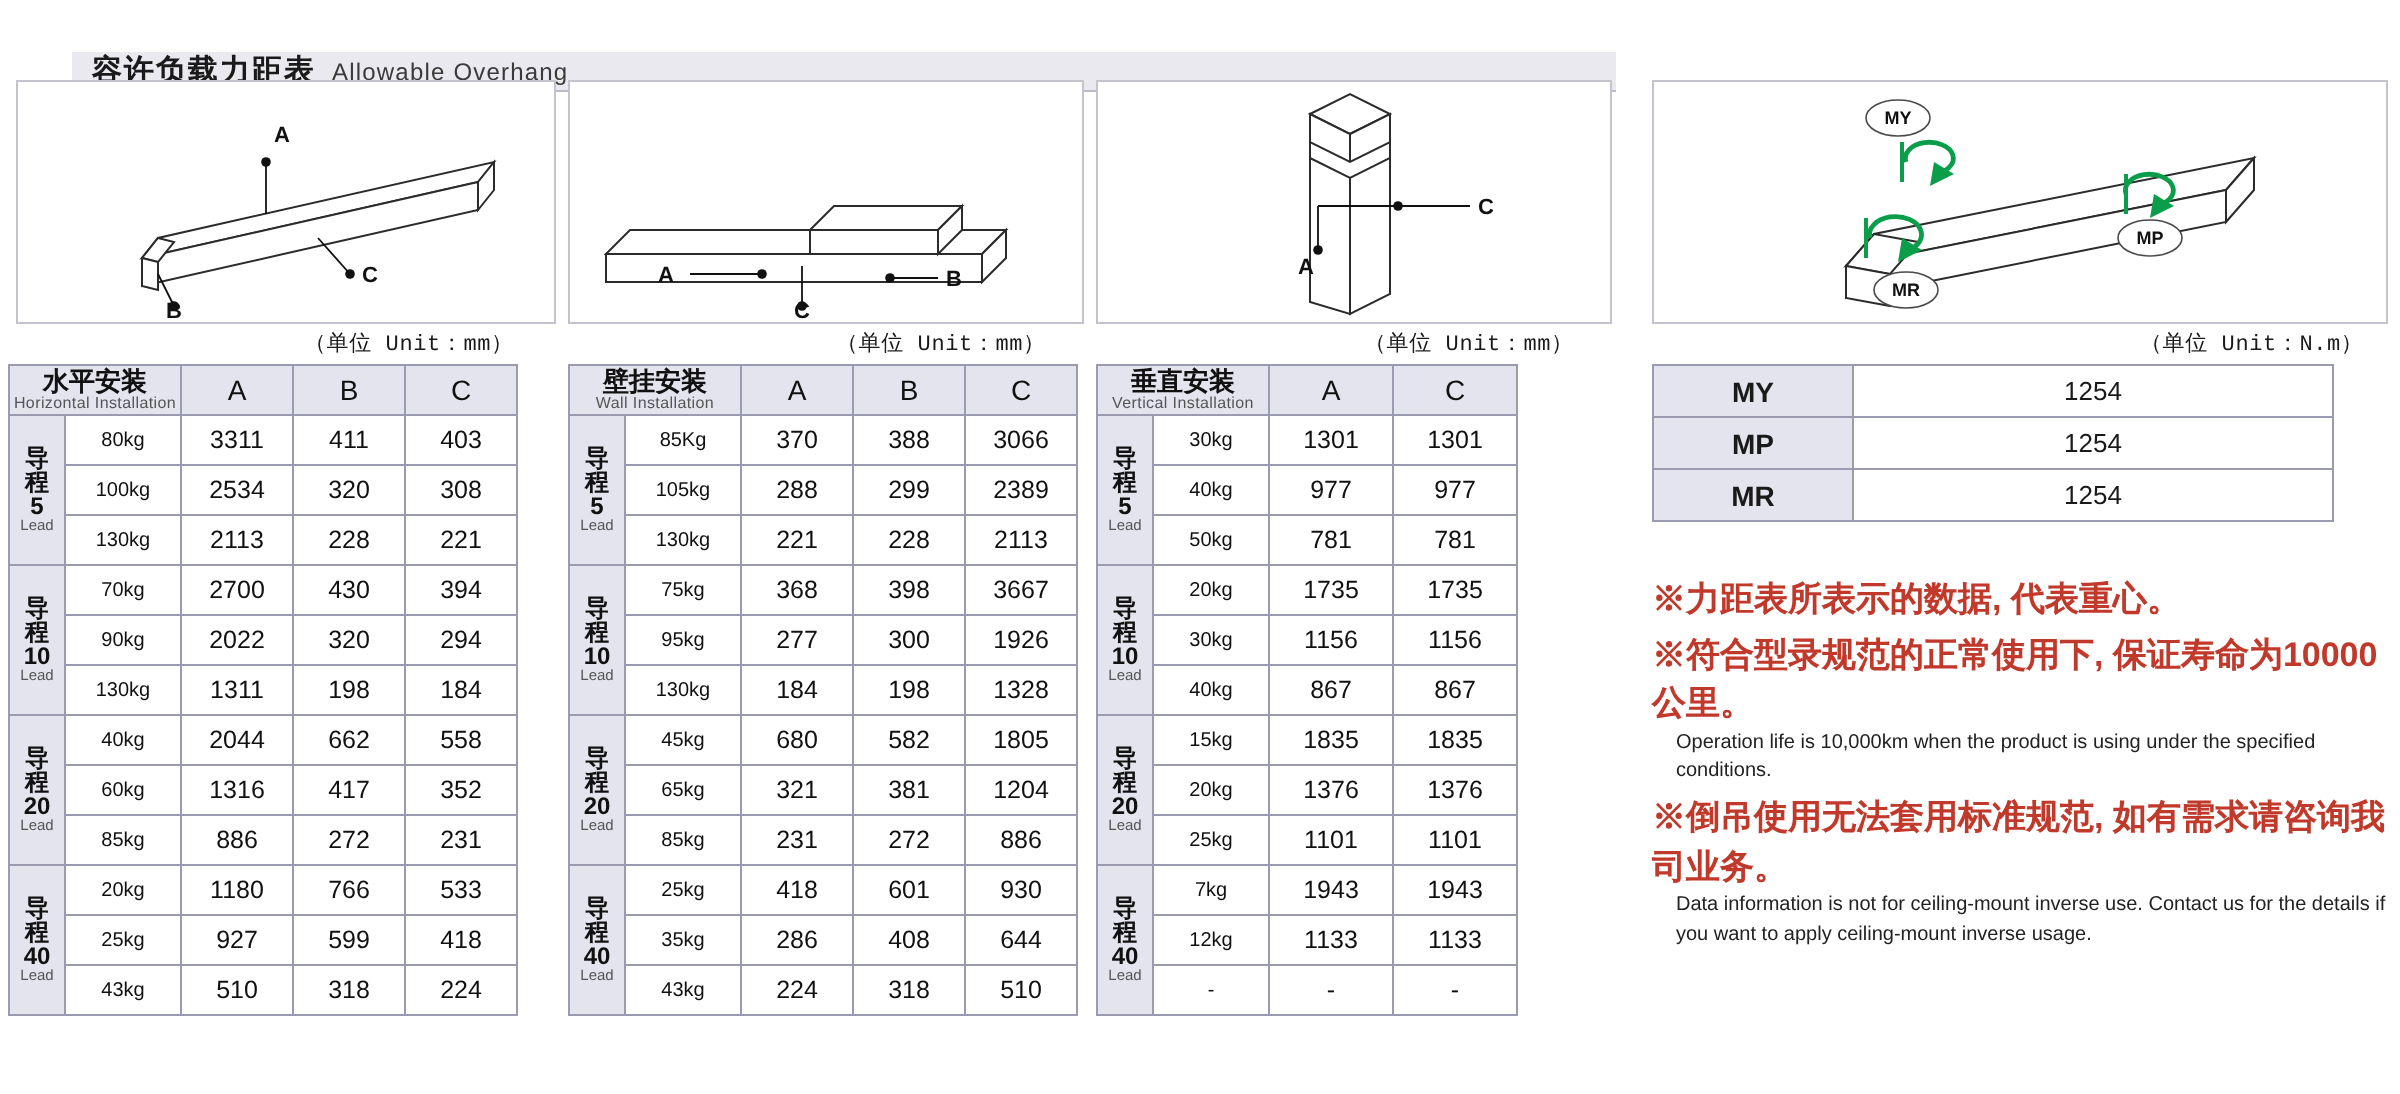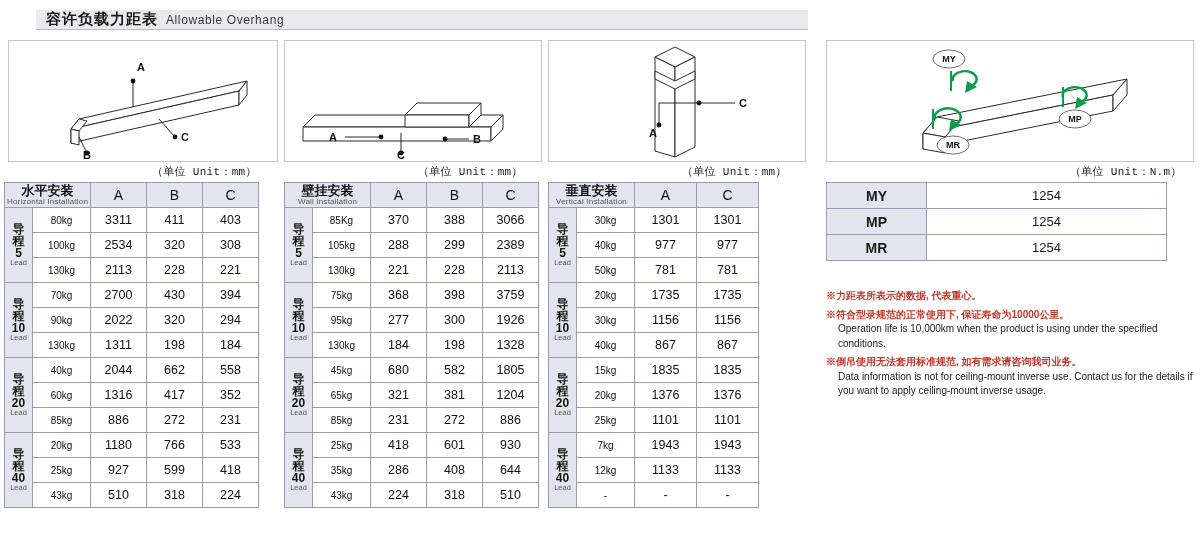--- a/index.html
+++ b/index.html
@@ -10,21 +10,21 @@
     font-family: "Liberation Sans", sans-serif;
     color: #1a1a1a;
     overflow: hidden;
   }
   .page { position: relative; width: 1200px; height: 547px; }
 
   
   .sec-head {
     position: absolute;
     display: flex;
-    align-items: flex-start;
+    align-items: flex-end;
     height: 36px;
   }
   .sec-head .bar-dark { width: 16px; background: #1b1b1b; }
   .sec-head .bar-purple { width: 12px; background: #6b5ca5; }
   .sec-head .head-body {
     flex: 1;
     background: #e9e9ef;
     display: flex;
     align-items: center;
     padding-left: 10px;
@@ -99,21 +99,21 @@
   table.moment td {
     border: 1px solid #9a9ab0;
     height: 26px;
     text-align: center;
   }
   table.moment .mlabel { width: 100px; background: #e4e4ee; font-weight: bold; font-size: 14px; }
   table.moment .mval { width: 240px; font-size: 13px; }
 
   
   .notes { position: absolute; left: 826px; top: 288px; width: 374px; font-size: 10.5px; line-height: 1.45; }
-  .note-cn { color: #c0392b; font-weight: bold; font-size: 10px; }
+  .note-cn { color: #c0392b; font-weight: bold; font-size: 17px; }
   .note-en { color: #222; font-size: 10px; display: block; padding-left: 12px; }
   .note-block { margin-bottom: 3px; }
 
   
   svg { display: block; }
   .lbl { font: bold 11px "Liberation Sans", sans-serif; fill: #111; }
   .lbl-sm { font: bold 9px "Liberation Sans", sans-serif; fill: #111; }
 </style>
 </head>
 <body>
@@ -385,21 +385,21 @@
         <tr>
           <td class="lead-cell" rowspan="3">
             <span class="ch">导</span>
             <span class="ch">程</span>
             <span class="num">10</span>
             <span class="en">Lead</span>
           </td>
           <td class="kg-cell">75kg</td>
           <td class="val">368</td>
           <td class="val">398</td>
-          <td class="val">3759</td>
+          <td class="val">3667</td>
         </tr>
         <tr>
           <td class="kg-cell">95kg</td>
           <td class="val">277</td>
           <td class="val">300</td>
           <td class="val">1926</td>
         </tr>
         <tr>
           <td class="kg-cell">130kg</td>
           <td class="val">184</td>

